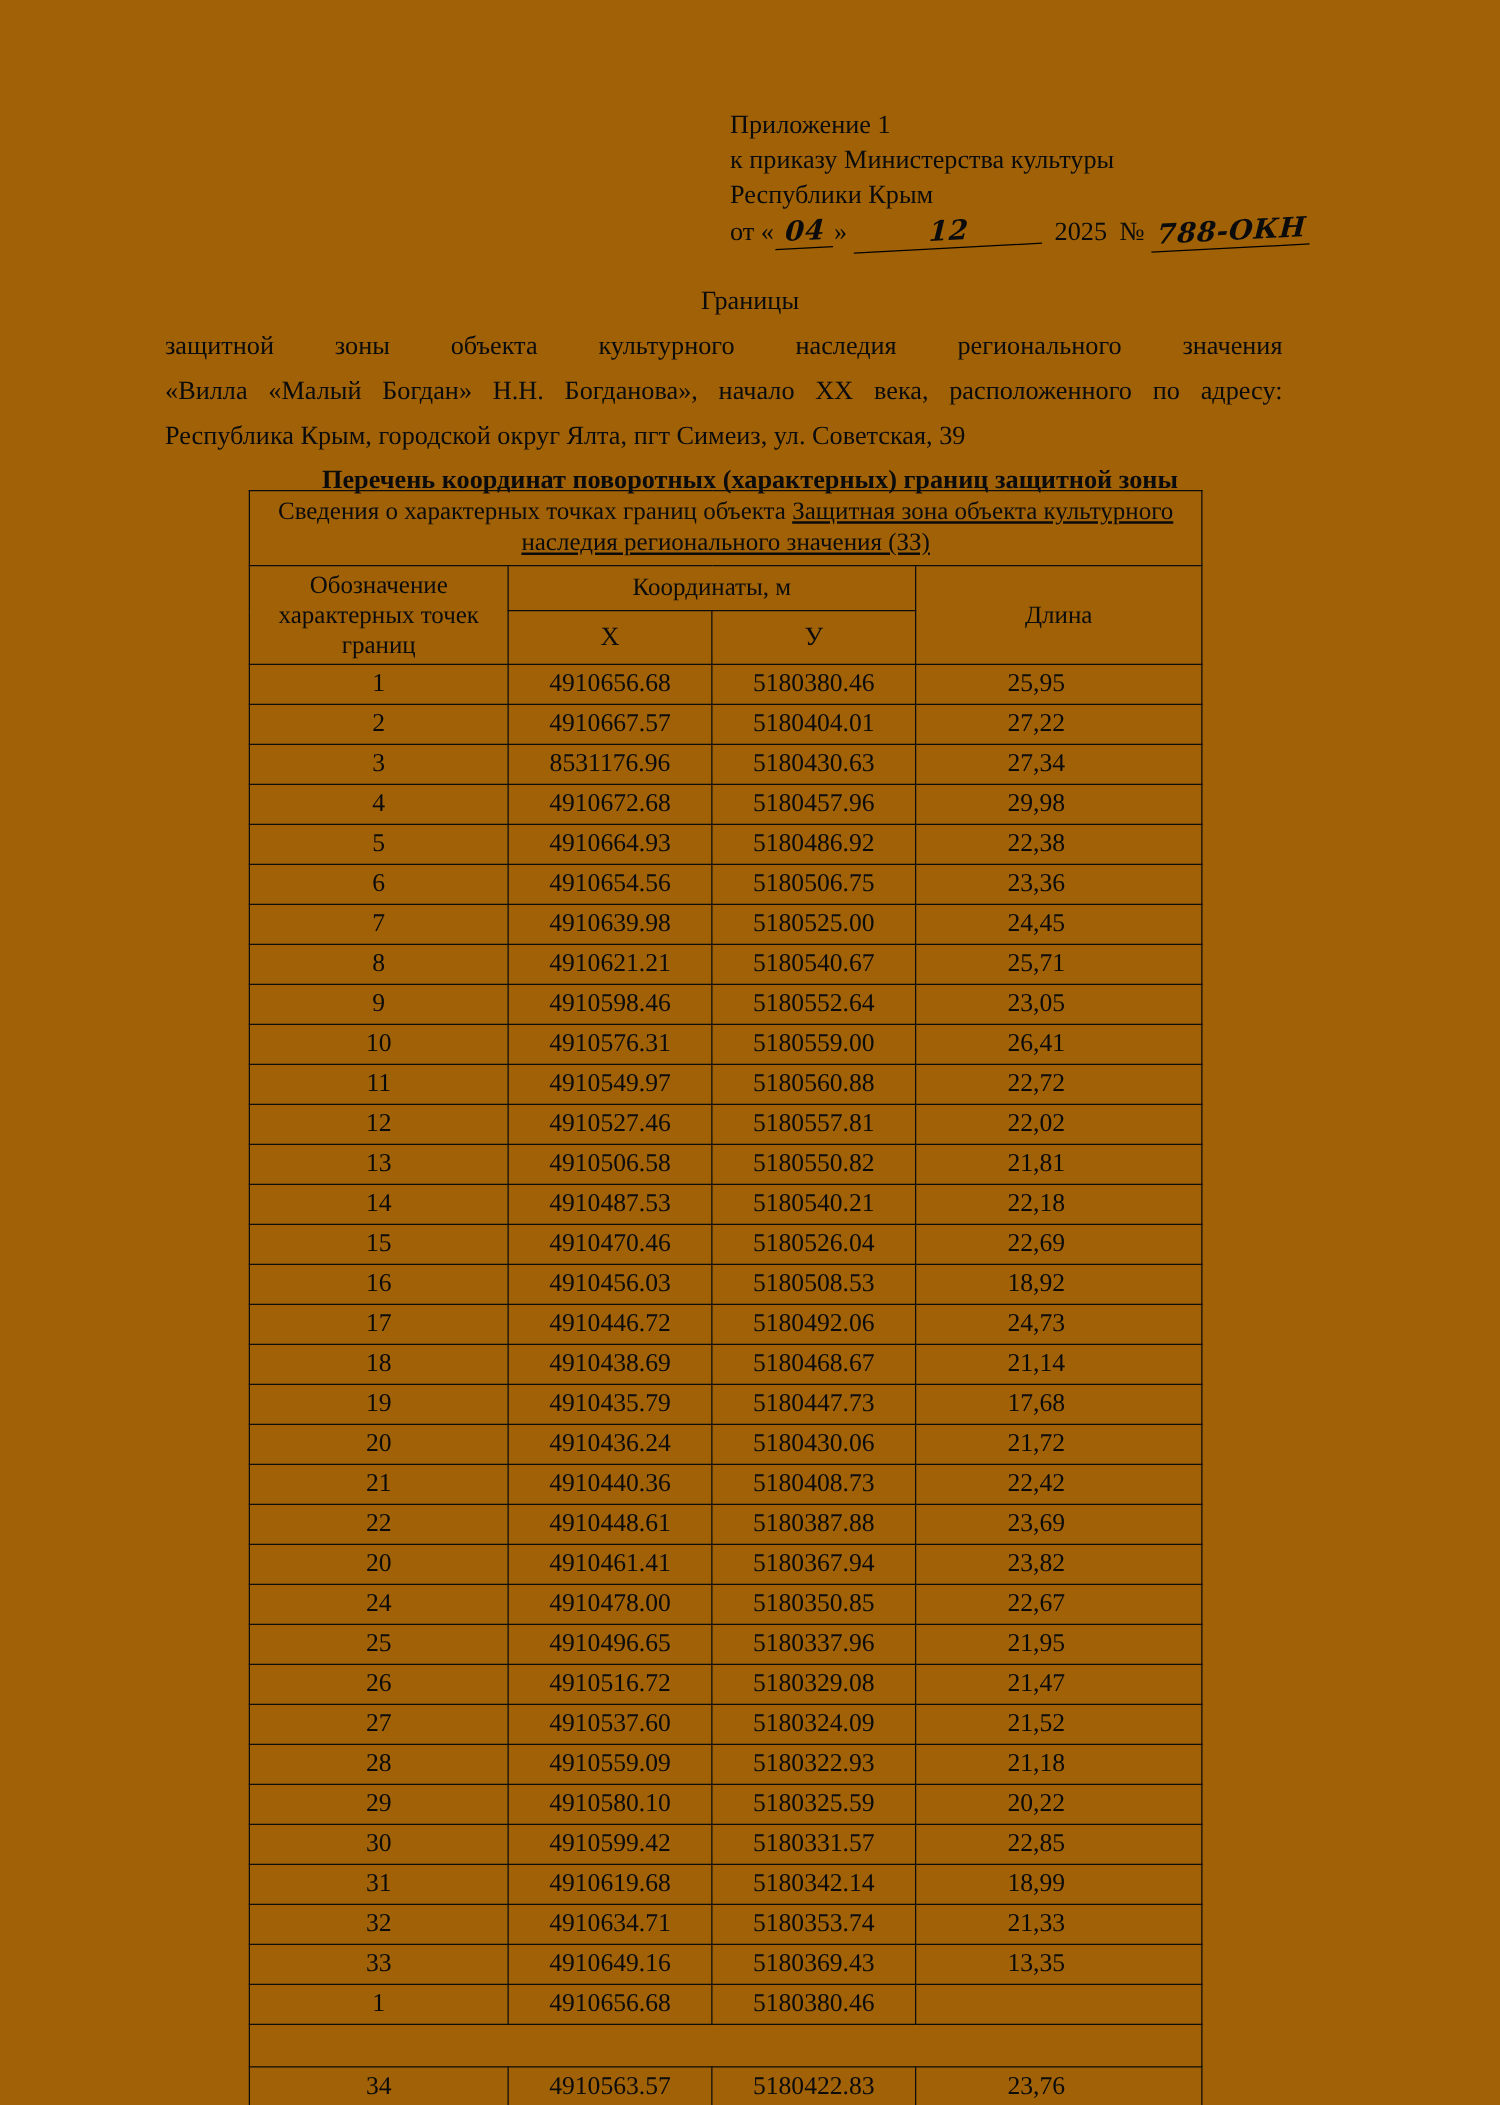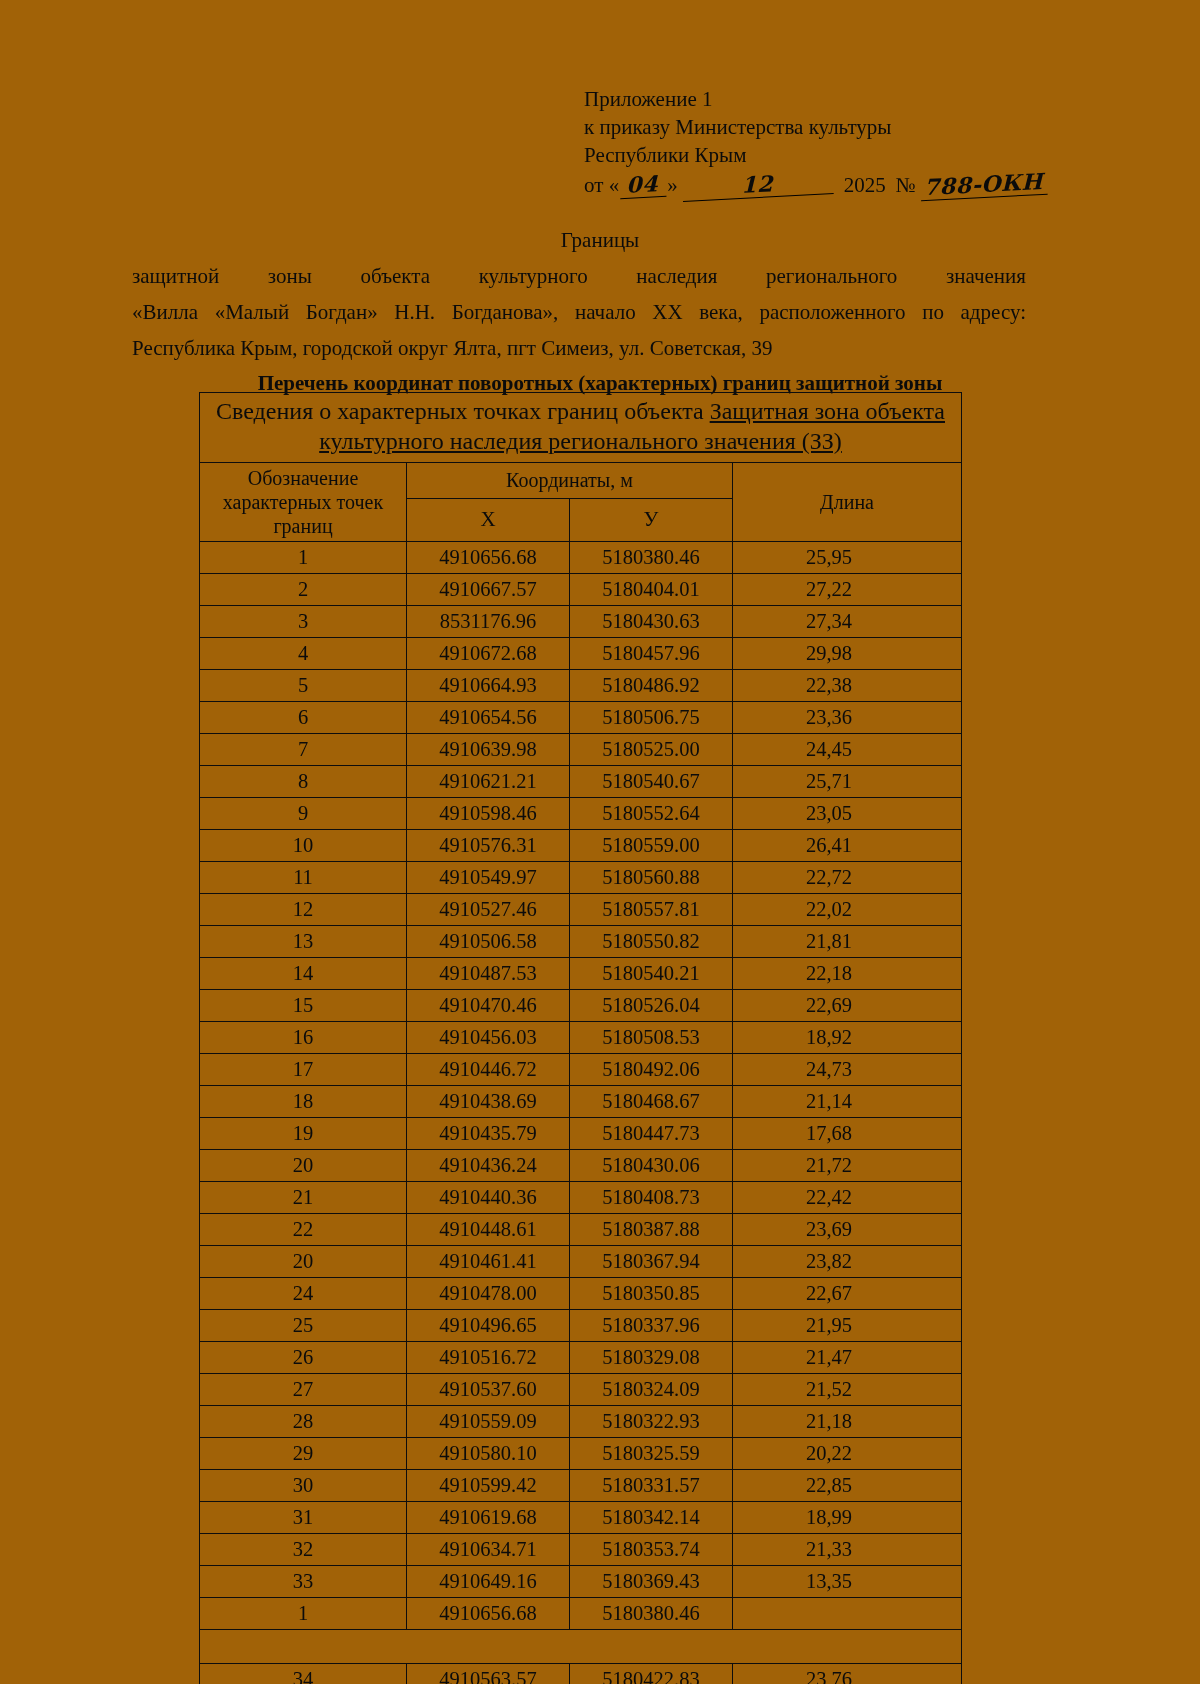--- a/index.html
+++ b/index.html
@@ -112,21 +112,21 @@
     text-align: center;
     vertical-align: middle;
     font-weight: normal;
   }
   .colw-1 { width: 207px; }
   .colw-2 { width: 163px; }
   .colw-3 { width: 163px; }
   .colw-4 { width: 229px; }
 
   .title-cell {
-    font-size: 24px;
+    font-size: 20px;
     line-height: 1.24;
     padding: 4px 6px 5px 6px !important;
     text-align: center;
   }
   .title-cell .u { text-decoration: underline; text-underline-offset: 2px; }
 
   .hdr-tall { padding: 3px 4px !important; line-height: 1.2; font-size: 20px; }
   .hdr-xy { font-size: 21px; padding: 5px 0 !important; }
 
   td.num, td.val, td.len { height: 31px; font-size: 20.5px; }

